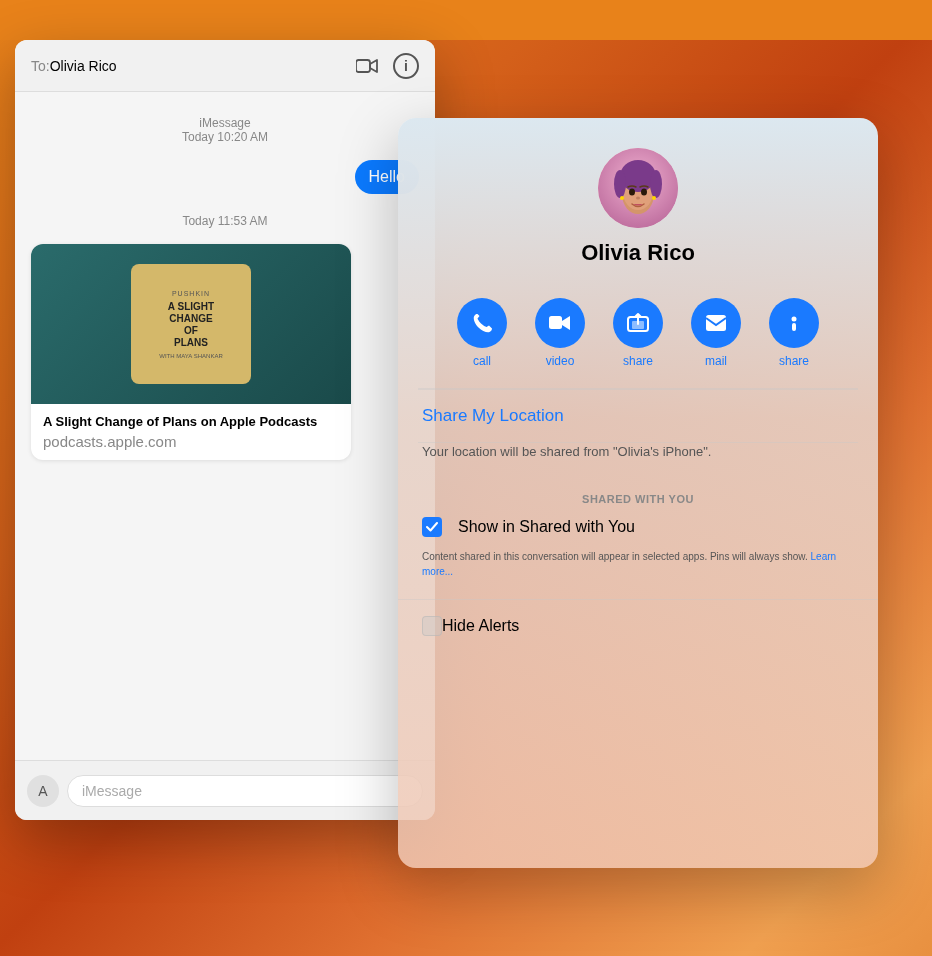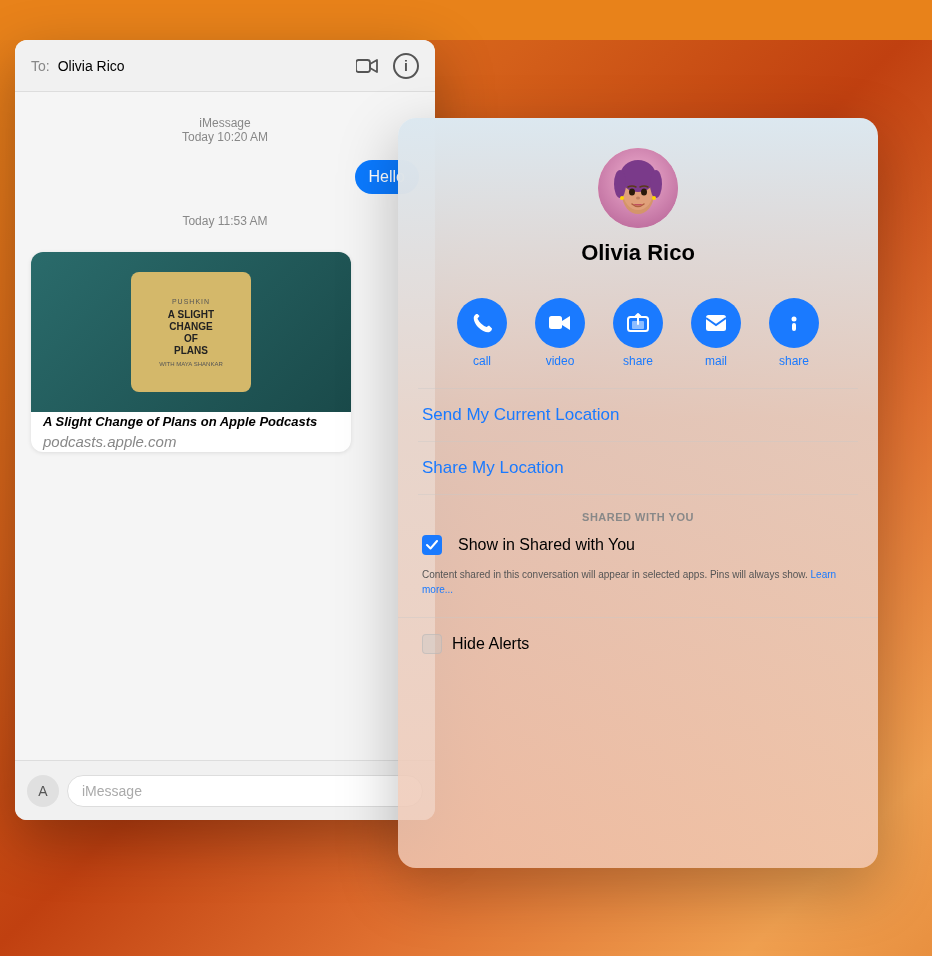--- a/index.html
+++ b/index.html
@@ -32,21 +32,20 @@
       overflow: hidden;
     }
 
     .messages-titlebar {
       height: 52px;
       background: rgba(240,240,240,0.95);
       border-bottom: 1px solid #ddd;
       display: flex;
       align-items: center;
       padding: 0 16px;
-      gap: 8px;
     }
 
     .to-label {
       font-size: 14px;
       color: #888;
       font-weight: 400;
     }
 
     .to-name {
       font-size: 14px;
@@ -110,21 +109,20 @@
       font-size: 16px;
       max-width: 200px;
     }
 
     .link-card {
       background: white;
       border-radius: 12px;
       overflow: hidden;
       box-shadow: 0 1px 4px rgba(0,0,0,0.1);
       max-width: 320px;
-      margin-top: 8px;
     }
 
     .link-card-image {
       width: 100%;
       height: 160px;
       background: linear-gradient(135deg, #2a6b6b, #1a4a4a);
       display: flex;
       align-items: center;
       justify-content: center;
       position: relative;
@@ -162,22 +160,21 @@
       text-transform: uppercase;
     }
 
     .podcast-subtitle {
       font-size: 6px;
       color: #555;
       margin-top: 4px;
     }
 
     .link-card-info {
-      padding: 2px 12px;
-      font-style: italic;
+      padding: 10px 12px;
     }
 
     .link-card-title {
       font-size: 13px;
       font-weight: 600;
       color: #000;
       line-height: 1.3;
     }
 
     .link-card-url {
@@ -376,21 +373,21 @@
 
     .shared-note a {
       color: #1a7aff;
       text-decoration: none;
     }
 
     
     .hide-alerts-row {
       display: flex;
       align-items: center;
-      gap: 10px;
+      gap: 0;
       padding: 16px 24px;
       border-top: 1px solid rgba(200,200,200,0.4);
       margin-top: 4px;
     }
 
     .hide-alerts-checkbox {
       width: 20px;
       height: 20px;
       border-radius: 4px;
       background: rgba(200,200,200,0.4);
@@ -570,26 +567,26 @@
         <svg width="22" height="22" viewBox="0 0 22 22" fill="white">
           <circle cx="11" cy="7" r="2.5" fill="white"></circle>
           <rect x="9" y="11" width="4" height="8" rx="2" fill="white"></rect>
         </svg>
       </div>
       <span class="action-btn-label">share</span>
     </div>
   </div>
 
   <div class="panel-divider"></div>
-  <a class="location-link">Send My Current Location</a>
 
   <div class="panel-divider"></div>
   <a class="location-link">Share My Location</a>
 
   <div class="panel-divider"></div>
+  <div class="location-note">Your location will be shared from "Olivia's iPhone".</div>
 
   <div class="section-header">SHARED WITH YOU</div>
 
   <div class="checkbox-row">
     <div class="checkbox">
       <svg width="12" height="10" viewBox="0 0 12 10" fill="none">
         <path d="M1 5L4.5 8.5L11 1" stroke="white" stroke-width="2" stroke-linecap="round" stroke-linejoin="round"></path>
       </svg>
     </div>
     <span class="checkbox-label">Show in Shared with You</span>

